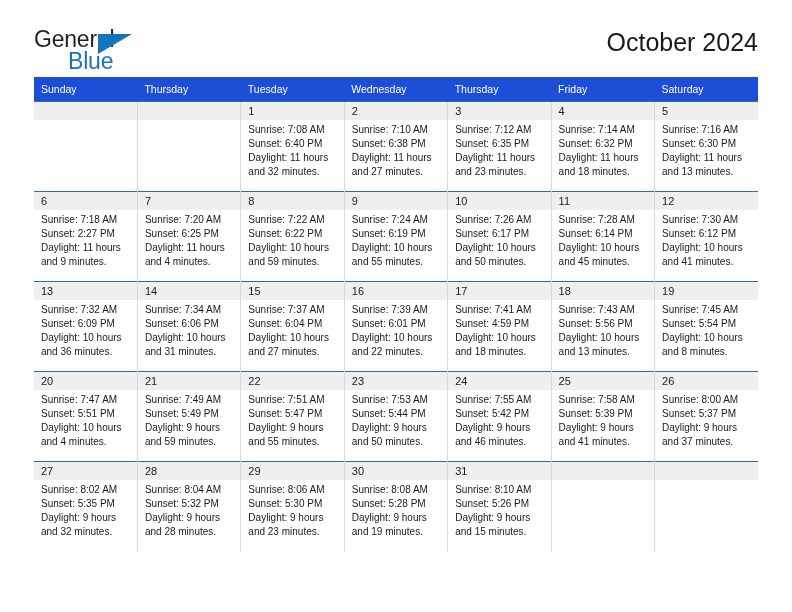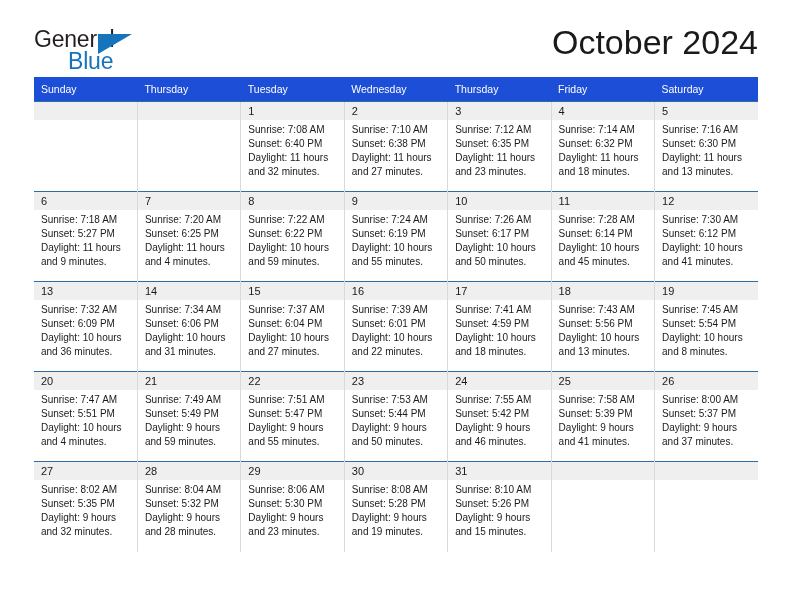--- a/index.html
+++ b/index.html
@@ -64,21 +64,21 @@
     color: #1574bb;
     line-height: 26px;
     margin-left: 8px;
   }
 
   .title-block {
     text-align: right;
     padding-top: 0px;
   }
   .cal-title {
-    font-size: 34px;
+    font-size: 25px;
     font-weight: normal;
     color: #1a1a1a;
     line-height: 32px;
     white-space: nowrap;
   }
   .cal-subtitle {
     font-size: 14px;
     color: #1a1a1a;
     line-height: 20px;
     margin-top: 3px;
@@ -230,21 +230,21 @@
               <div>Daylight: 11 hours</div>
               <div>and 13 minutes.</div>
             </div>
           </td>
         </tr>
         <tr>
           <td class="day-cell">
             <div class="daynum">6</div>
             <div class="cell-body">
               <div>Sunrise: 7:18 AM</div>
-              <div>Sunset: 5:27 PM</div>
+              <div>Sunset: 2:27 PM</div>
               <div>Daylight: 11 hours</div>
               <div>and 9 minutes.</div>
             </div>
           </td>
           <td class="day-cell">
             <div class="daynum">7</div>
             <div class="cell-body">
               <div>Sunrise: 7:20 AM</div>
               <div>Sunset: 6:25 PM</div>
               <div>Daylight: 11 hours</div>

